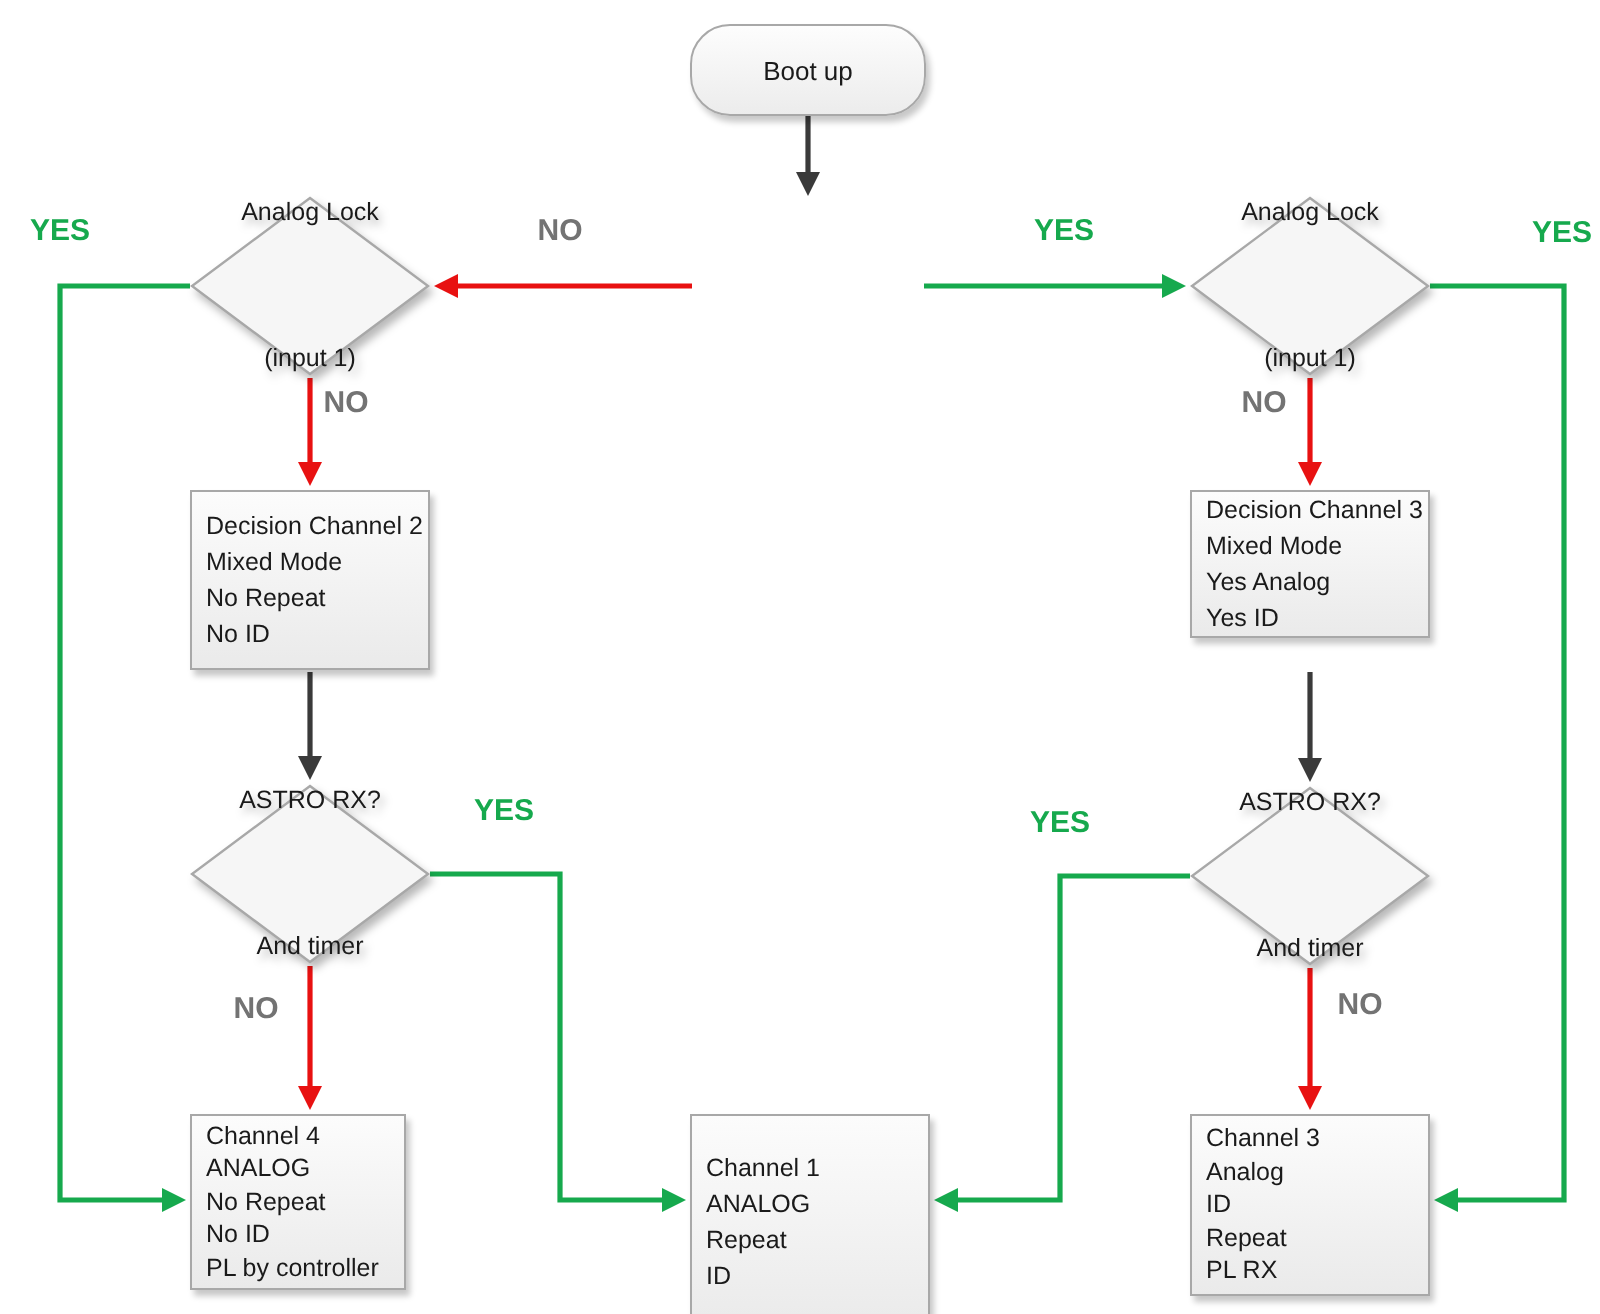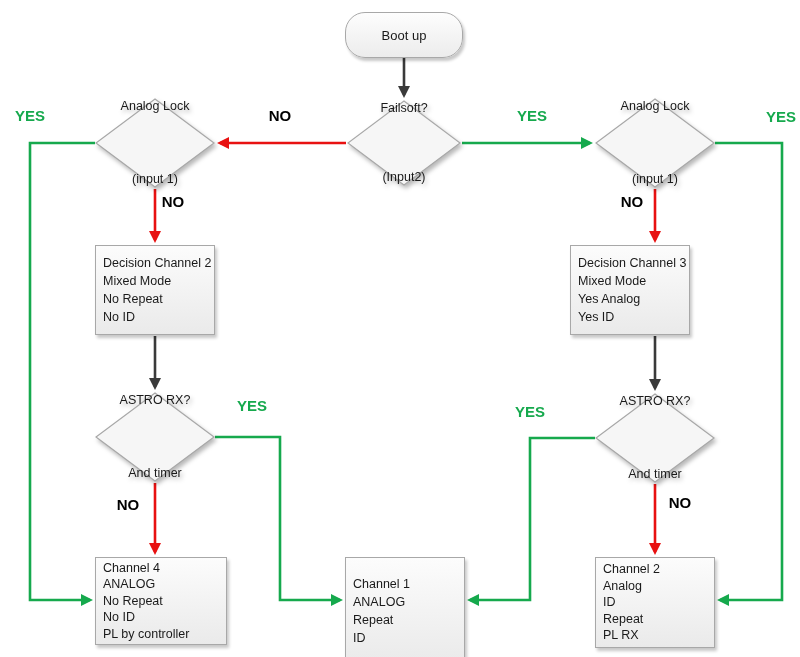--- a/index.html
+++ b/index.html
@@ -44,21 +44,21 @@
     position:absolute; inset:0; display:flex; flex-direction:column;
     align-items:center; justify-content:space-between; text-align:center;
     line-height:17px;
   }
 
   .edge-label {
     position:absolute; width:44px; text-align:center;
     font-size:15px; font-weight:bold; line-height:20px;
   }
   .yes { color:#16a94d; }
-  .no  { color:#000000; }
+  .no  { color:#737373; }
 </style>
 </head>
 <body>
 
 <div class="canvas">
 
   <svg class="wires" viewBox="0 0 800 657">
     <defs>
       <marker id="ah-flow" markerUnits="userSpaceOnUse" markerWidth="14" markerHeight="14" refX="9" refY="7" orient="auto">
         <path class="mh-flow" d="M0,1 L12,7 L0,13 Z"></path>
@@ -85,29 +85,20 @@
     <path class="w w-yes" d="M95,143 L30,143 L30,600 L90,600" marker-end="url(#ah-yes)"></path>
     <path class="w w-yes" d="M715,143 L782,143 L782,600 L720,600" marker-end="url(#ah-yes)"></path>
     <path class="w w-yes" d="M215,437 L280,437 L280,600 L340,600" marker-end="url(#ah-yes)"></path>
     <path class="w w-yes" d="M595,438 L530,438 L530,600 L470,600" marker-end="url(#ah-yes)"></path>
   </svg>
 
   <div class="node terminal" style="left:345px;top:12px;width:118px;height:46px">
     <span>Boot up</span>
   </div>
 
-  <div class="node diamond" style="left:347px;top:100px;width:114px;height:86px">
-    <svg class="dshape" viewBox="0 0 120 90" preserveAspectRatio="none">
-      <polygon points="60,1 119,45 60,89 1,45"></polygon>
-    </svg>
-    <div class="dtext">
-      <div>Failsoft?</div>
-      <div>(Input2)</div>
-    </div>
-  </div>
 
   <div class="node diamond" style="left:95px;top:98px;width:120px;height:90px">
     <svg class="dshape" viewBox="0 0 120 90" preserveAspectRatio="none">
       <polygon points="60,1 119,45 60,89 1,45"></polygon>
     </svg>
     <div class="dtext">
       <div>Analog Lock</div>
       <div>(input 1)</div>
     </div>
   </div>
@@ -122,21 +113,21 @@
     </div>
   </div>
 
   <div class="node box" style="left:95px;top:245px;width:120px;height:90px">
     <div>Decision Channel 2</div>
     <div>Mixed Mode</div>
     <div>No Repeat</div>
     <div>No ID</div>
   </div>
 
-  <div class="node box" style="left:570px;top:245px;width:120px;height:90px">
+  <div class="node box" style="left:595px;top:245px;width:120px;height:74px">
     <div>Decision Channel 3</div>
     <div>Mixed Mode</div>
     <div>Yes Analog</div>
     <div>Yes ID</div>
   </div>
 
   <div class="node diamond" style="left:95px;top:392px;width:120px;height:90px">
     <svg class="dshape" viewBox="0 0 120 90" preserveAspectRatio="none">
       <polygon points="60,1 119,45 60,89 1,45"></polygon>
     </svg>
@@ -149,37 +140,37 @@
   <div class="node diamond" style="left:595px;top:393px;width:120px;height:90px">
     <svg class="dshape" viewBox="0 0 120 90" preserveAspectRatio="none">
       <polygon points="60,1 119,45 60,89 1,45"></polygon>
     </svg>
     <div class="dtext">
       <div>ASTRO RX?</div>
       <div>And timer</div>
     </div>
   </div>
 
-  <div class="node box tight" style="left:95px;top:557px;width:132px;height:88px">
+  <div class="node box tight" style="left:95px;top:557px;width:108px;height:88px">
     <div>Channel 4</div>
     <div>ANALOG</div>
     <div>No Repeat</div>
     <div>No ID</div>
     <div>PL by controller</div>
   </div>
 
   <div class="node box" style="left:345px;top:557px;width:120px;height:108px">
     <div>Channel 1</div>
     <div>ANALOG</div>
     <div>Repeat</div>
     <div>ID</div>
   </div>
 
   <div class="node box tight" style="left:595px;top:557px;width:120px;height:91px">
-    <div>Channel 2</div>
+    <div>Channel 3</div>
     <div>Analog</div>
     <div>ID</div>
     <div>Repeat</div>
     <div>PL RX</div>
   </div>
 
   <div class="edge-label yes" style="left:8px;top:106px">YES</div>
   <div class="edge-label no" style="left:258px;top:106px">NO</div>
   <div class="edge-label yes" style="left:510px;top:106px">YES</div>
   <div class="edge-label yes" style="left:759px;top:107px">YES</div>

